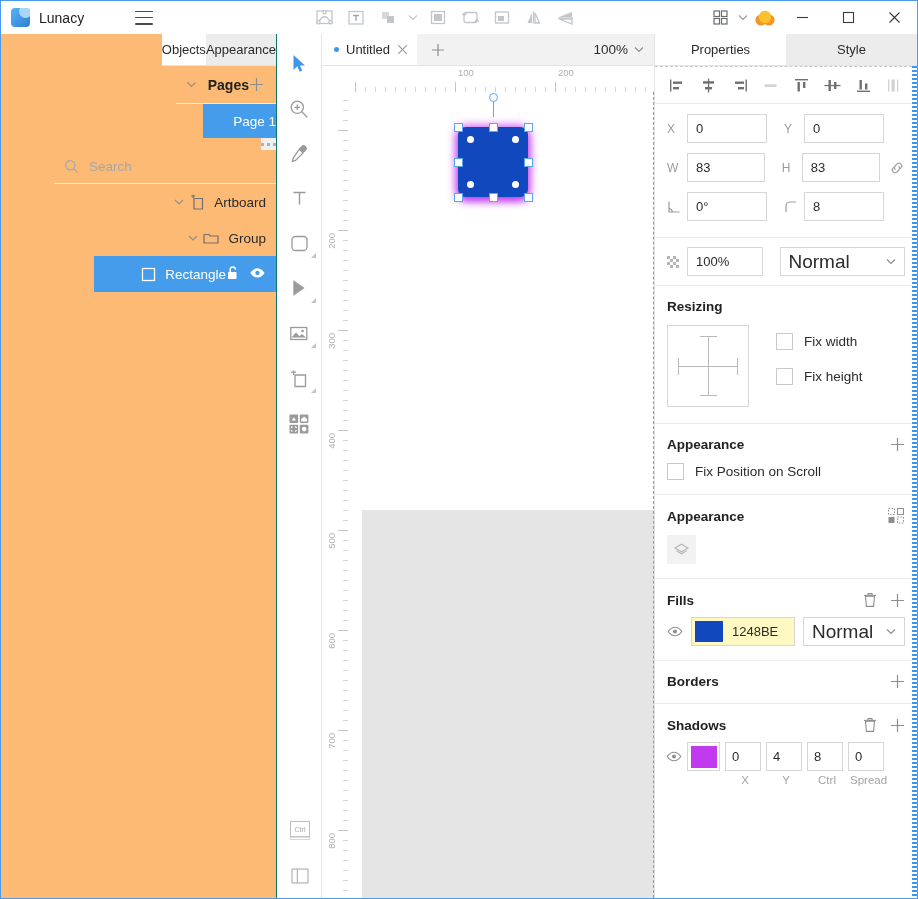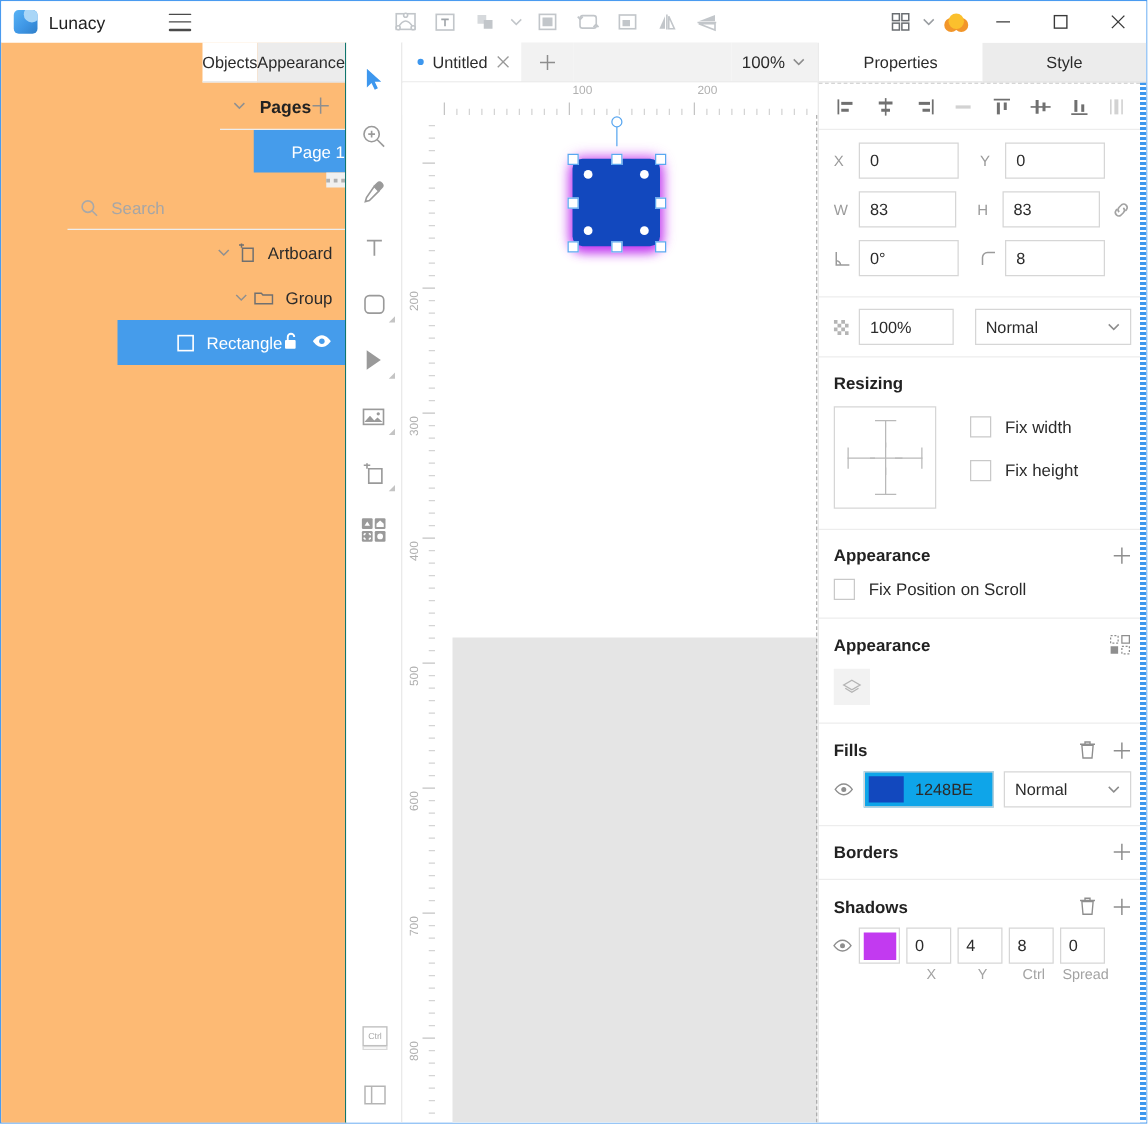--- a/index.html
+++ b/index.html
@@ -275,21 +275,21 @@
   }
   .spacer-12 { width: 17px; }
   .link-btn { margin-left: 9px; color: #a3a3a3; cursor: pointer; display:flex;}
 
   .sep { height: 1px; background: #ededed; }
 
   .opacity-row { display: flex; align-items: center; padding: 9px 12px; }
   .sel-box {
     height: 29px; border: 1px solid #d6d6d6; background: #fff;
     display: flex; align-items: center; justify-content: space-between;
-    padding: 0 8px; font-size: 13px; color: #2b2b2b; cursor: pointer;
+    padding: 0 8px; font-size: 19px; color: #2b2b2b; cursor: pointer;
   }
 
   .sec-head {
     display: flex; align-items: center;
     padding: 13px 12px 9px 12px;
   }
   .sec-title { font-size: 13.5px; font-weight: bold; color: #222; flex: 1; }
   .sec-icons { display: flex; align-items: center; gap: 13px; color: #8e8e8e; }
   .sec-ico { cursor: pointer; display: flex; align-items:center; }
 
@@ -317,21 +317,21 @@
   .ls-sel {
     flex: 1; height: 29px; display: flex; align-items: center;
     justify-content: space-between; padding: 0 8px;
     font-size: 13.5px; color: #a0a0a0; cursor: pointer;
   }
 
   .fill-row { display: flex; align-items: center; padding: 0 12px 14px 12px; gap: 8px; }
   .eye { color: #8e8e8e; cursor: pointer; display:flex; align-items:center; flex-shrink:0;}
   .color-field {
     height: 29px; border: 1px solid #d6d6d6; display: flex; align-items: center;
-    background: #0ea5e9; width: 104px;
+    background: #fef9c3; width: 104px;
   }
   .swatch { width: 28px; height: 21px; margin-left: 3px; flex-shrink: 0;}
   .hexval { font-size: 13px; color: #2b2b2b; margin-left: 9px; }
 
   .shadow-row { display: flex; align-items: center; padding: 0 11px 1px 11px; gap: 5px; }
   .sh-swatch-wrap {
     width: 33px; height: 29px; border: 1px solid #d6d6d6; background:#fff;
     display:flex; align-items:center; justify-content:center;
   }
   .sh-swatch { width: 26px; height: 22px; }

